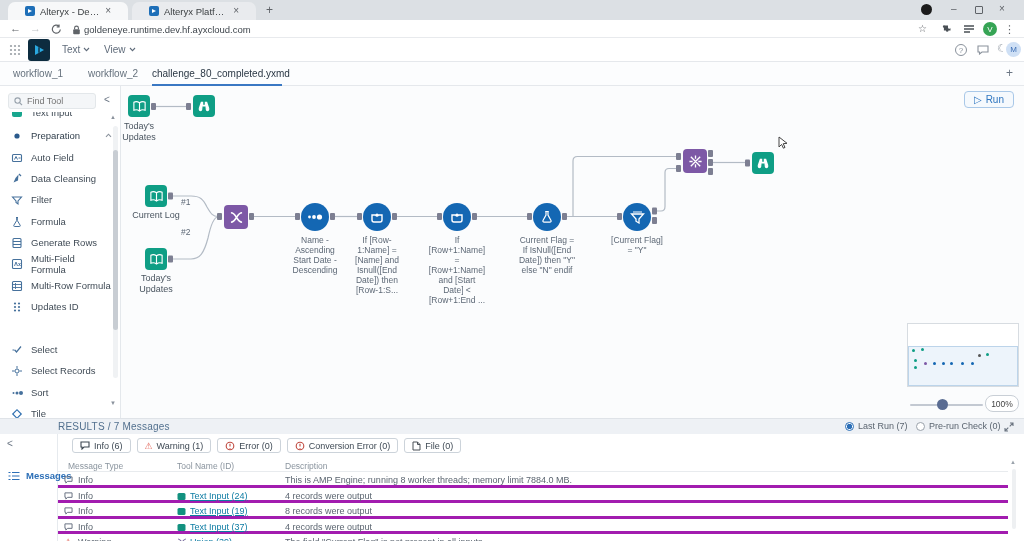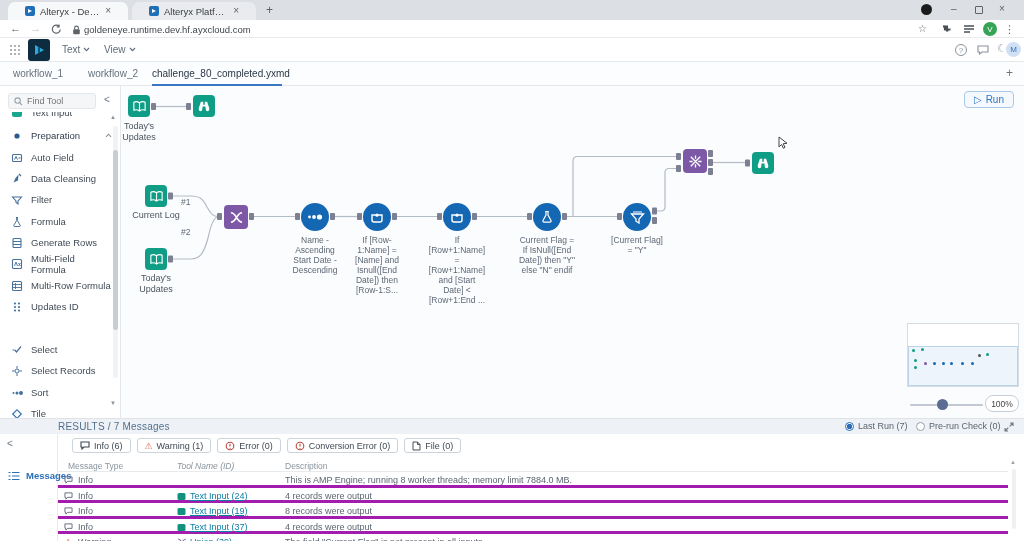--- a/index.html
+++ b/index.html
@@ -556,21 +556,21 @@
       <div class="chip">
         <svg width="9" height="10" viewBox="0 0 9 10">
             <path d="M1 1 h4.5 L8 3.5 V9 H1 Z M5.5 1 V3.5 H8" fill="none" stroke="#4a5056" stroke-width="1"></path>
           </svg>
         <span>File (0)</span>
       </div>
     </div>
 
     <div class="thead">
       <span class="cell" style="left:10px;">Message Type</span>
-      <span class="cell" style="left:119px;font-style:italic;">Tool Name (ID)</span>
+      <span class="cell" style="left:119px;">Tool Name (ID)</span>
       <span class="cell" style="left:227px;">Description</span>
     </div>
 
     <div class="trows">
       <div class="trow">
         <svg class="cell" style="left:6px; top:4px;" width="9" height="8" viewBox="0 0 10 9">
             <path d="M1 1 h8 v5 h-5 l-2 2 v-2 H1 z" fill="none" stroke="#667080" stroke-width="1.1"></path>
           </svg>
         <span class="cell" style="left:20px;">Info</span>
         <span class="cell" style="left:227px;">This is AMP Engine; running 8 worker threads; memory limit 7884.0 MB.</span>

